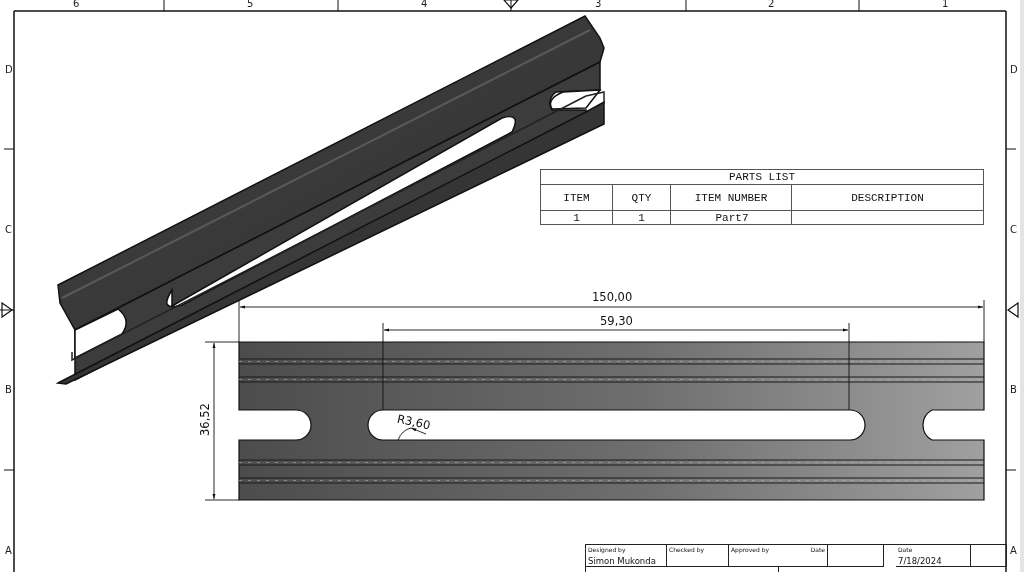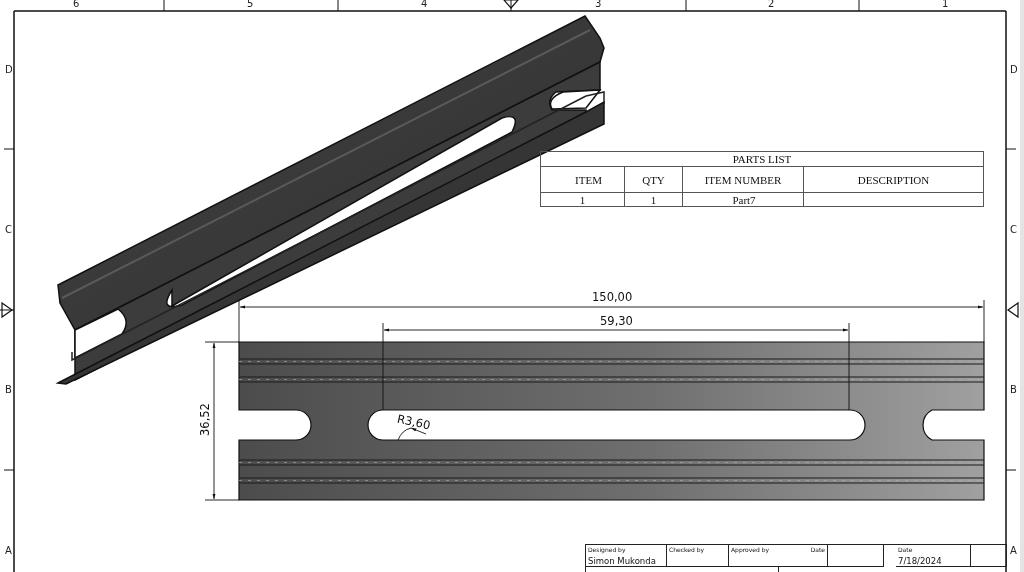--- a/index.html
+++ b/index.html
@@ -12,23 +12,23 @@
   .sheet { position: absolute; left: 0; top: 0; width: 1024px; height: 572px; }
   .zone-label {
     position: absolute; font-size: 10px; color: #222;
     font-family: "DejaVu Sans", sans-serif;
   }
   .scroll-strip {
     position: absolute; left: 1020px; top: 0; width: 4px; height: 572px;
     background: #e4e4e4;
   }
   .parts-list {
-    position: absolute; left: 540px; top: 151px; width: 444px;
+    position: absolute; left: 540px; top: 169px; width: 444px;
     border-collapse: collapse; font-size: 11px; color: #111;
-    font-family: Liberation Serif, serif;
+    font-family: Liberation Mono, monospace;
   }
   .parts-list td, .parts-list th {
     border: 1px solid #555; padding: 0; font-weight: normal; text-align: center;
   }
   .parts-list .title-row th { height: 14px; }
   .parts-list .head-row th { height: 25px; }
   .parts-list .data-row td { height: 13px; }
   .parts-list td.left { text-align: center; padding-left: 2px; }
 
   .title-block {
@@ -181,21 +181,21 @@
   <span class="dim-text" style="left:600px;top:314px;">59,30</span>
   <span class="dim-text" style="left:180px;top:414px;transform:rotate(-90deg);transform-origin:left top;display:inline-block;top:436px;left:198px;">36,52</span>
   <span class="dim-text" style="left:397px;top:415px;transform:rotate(12deg);display:inline-block;">R3,60</span>
 
   <table class="parts-list">
     <tbody>
         <tr class="title-row">
       <th colspan="4">PARTS LIST</th>
     </tr>
     <tr class="head-row">
-      <th style="width:71px;padding-left:12px;">ITEM</th>
+      <th style="width:71px;">ITEM</th>
       <th style="width:57px;">QTY</th>
       <th style="width:120px;">ITEM NUMBER</th>
       <th>DESCRIPTION</th>
     </tr>
     <tr class="data-row">
       <td>1</td>
       <td>1</td>
       <td class="left">Part7</td>
       <td></td>
     </tr>

